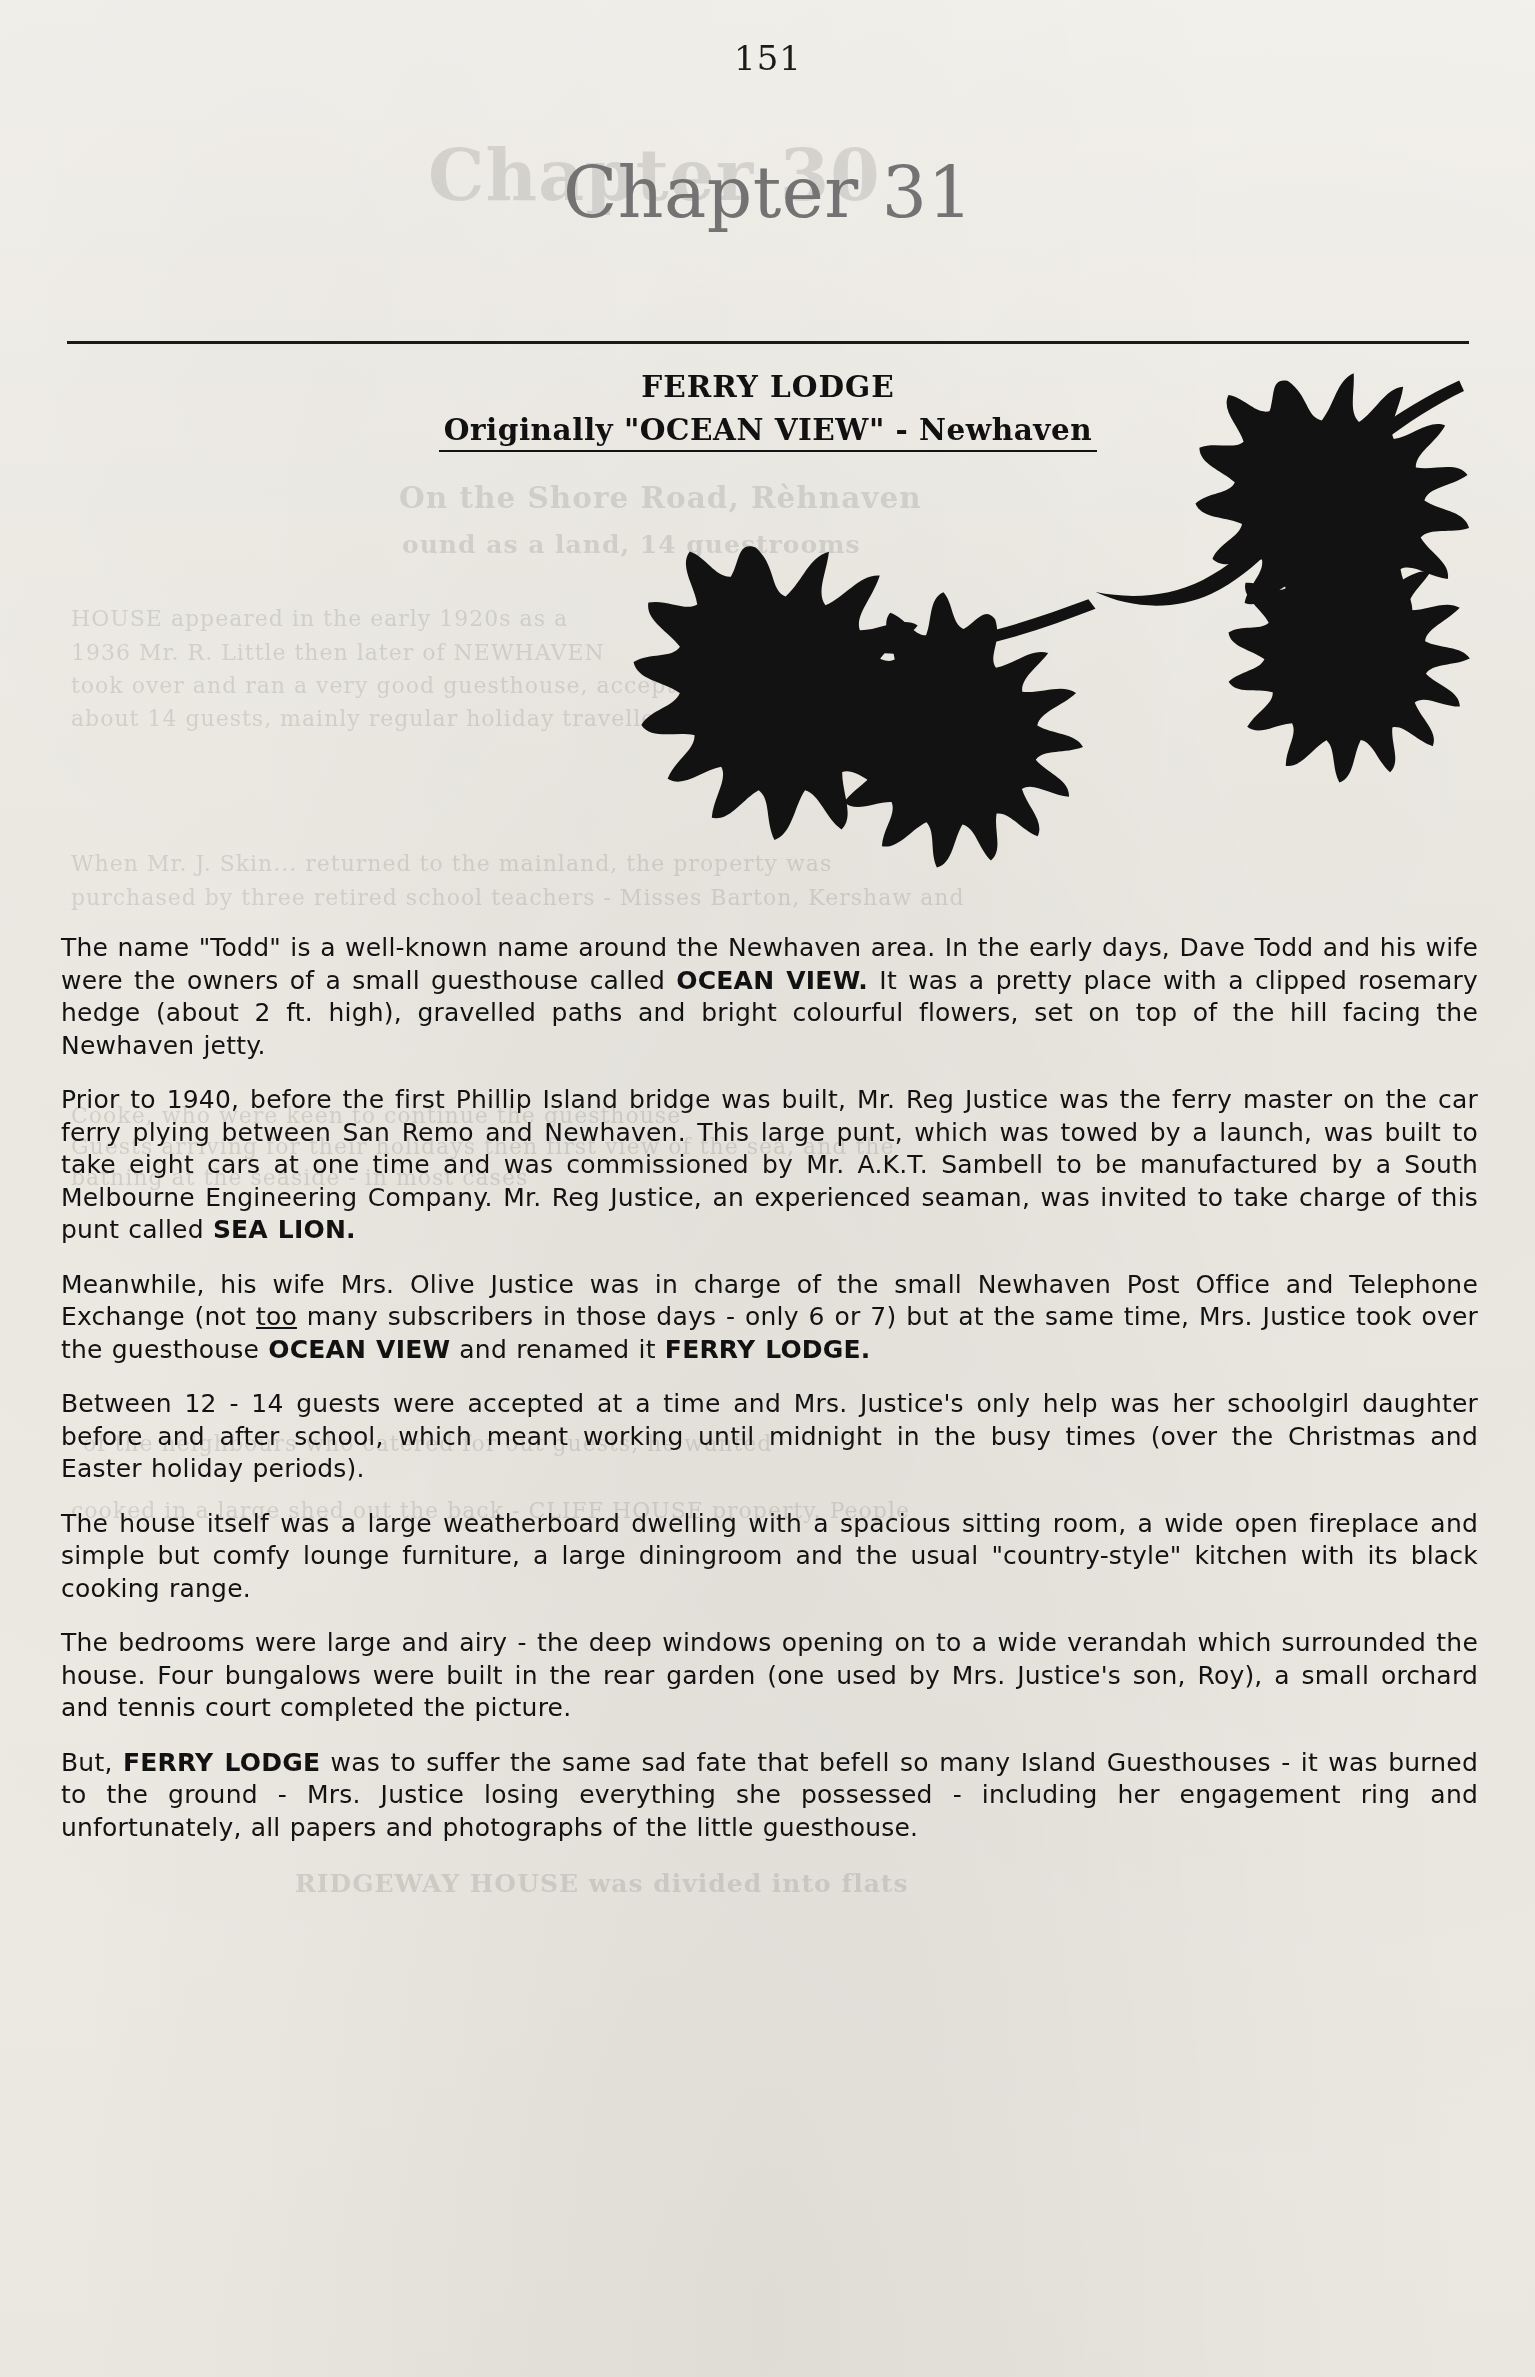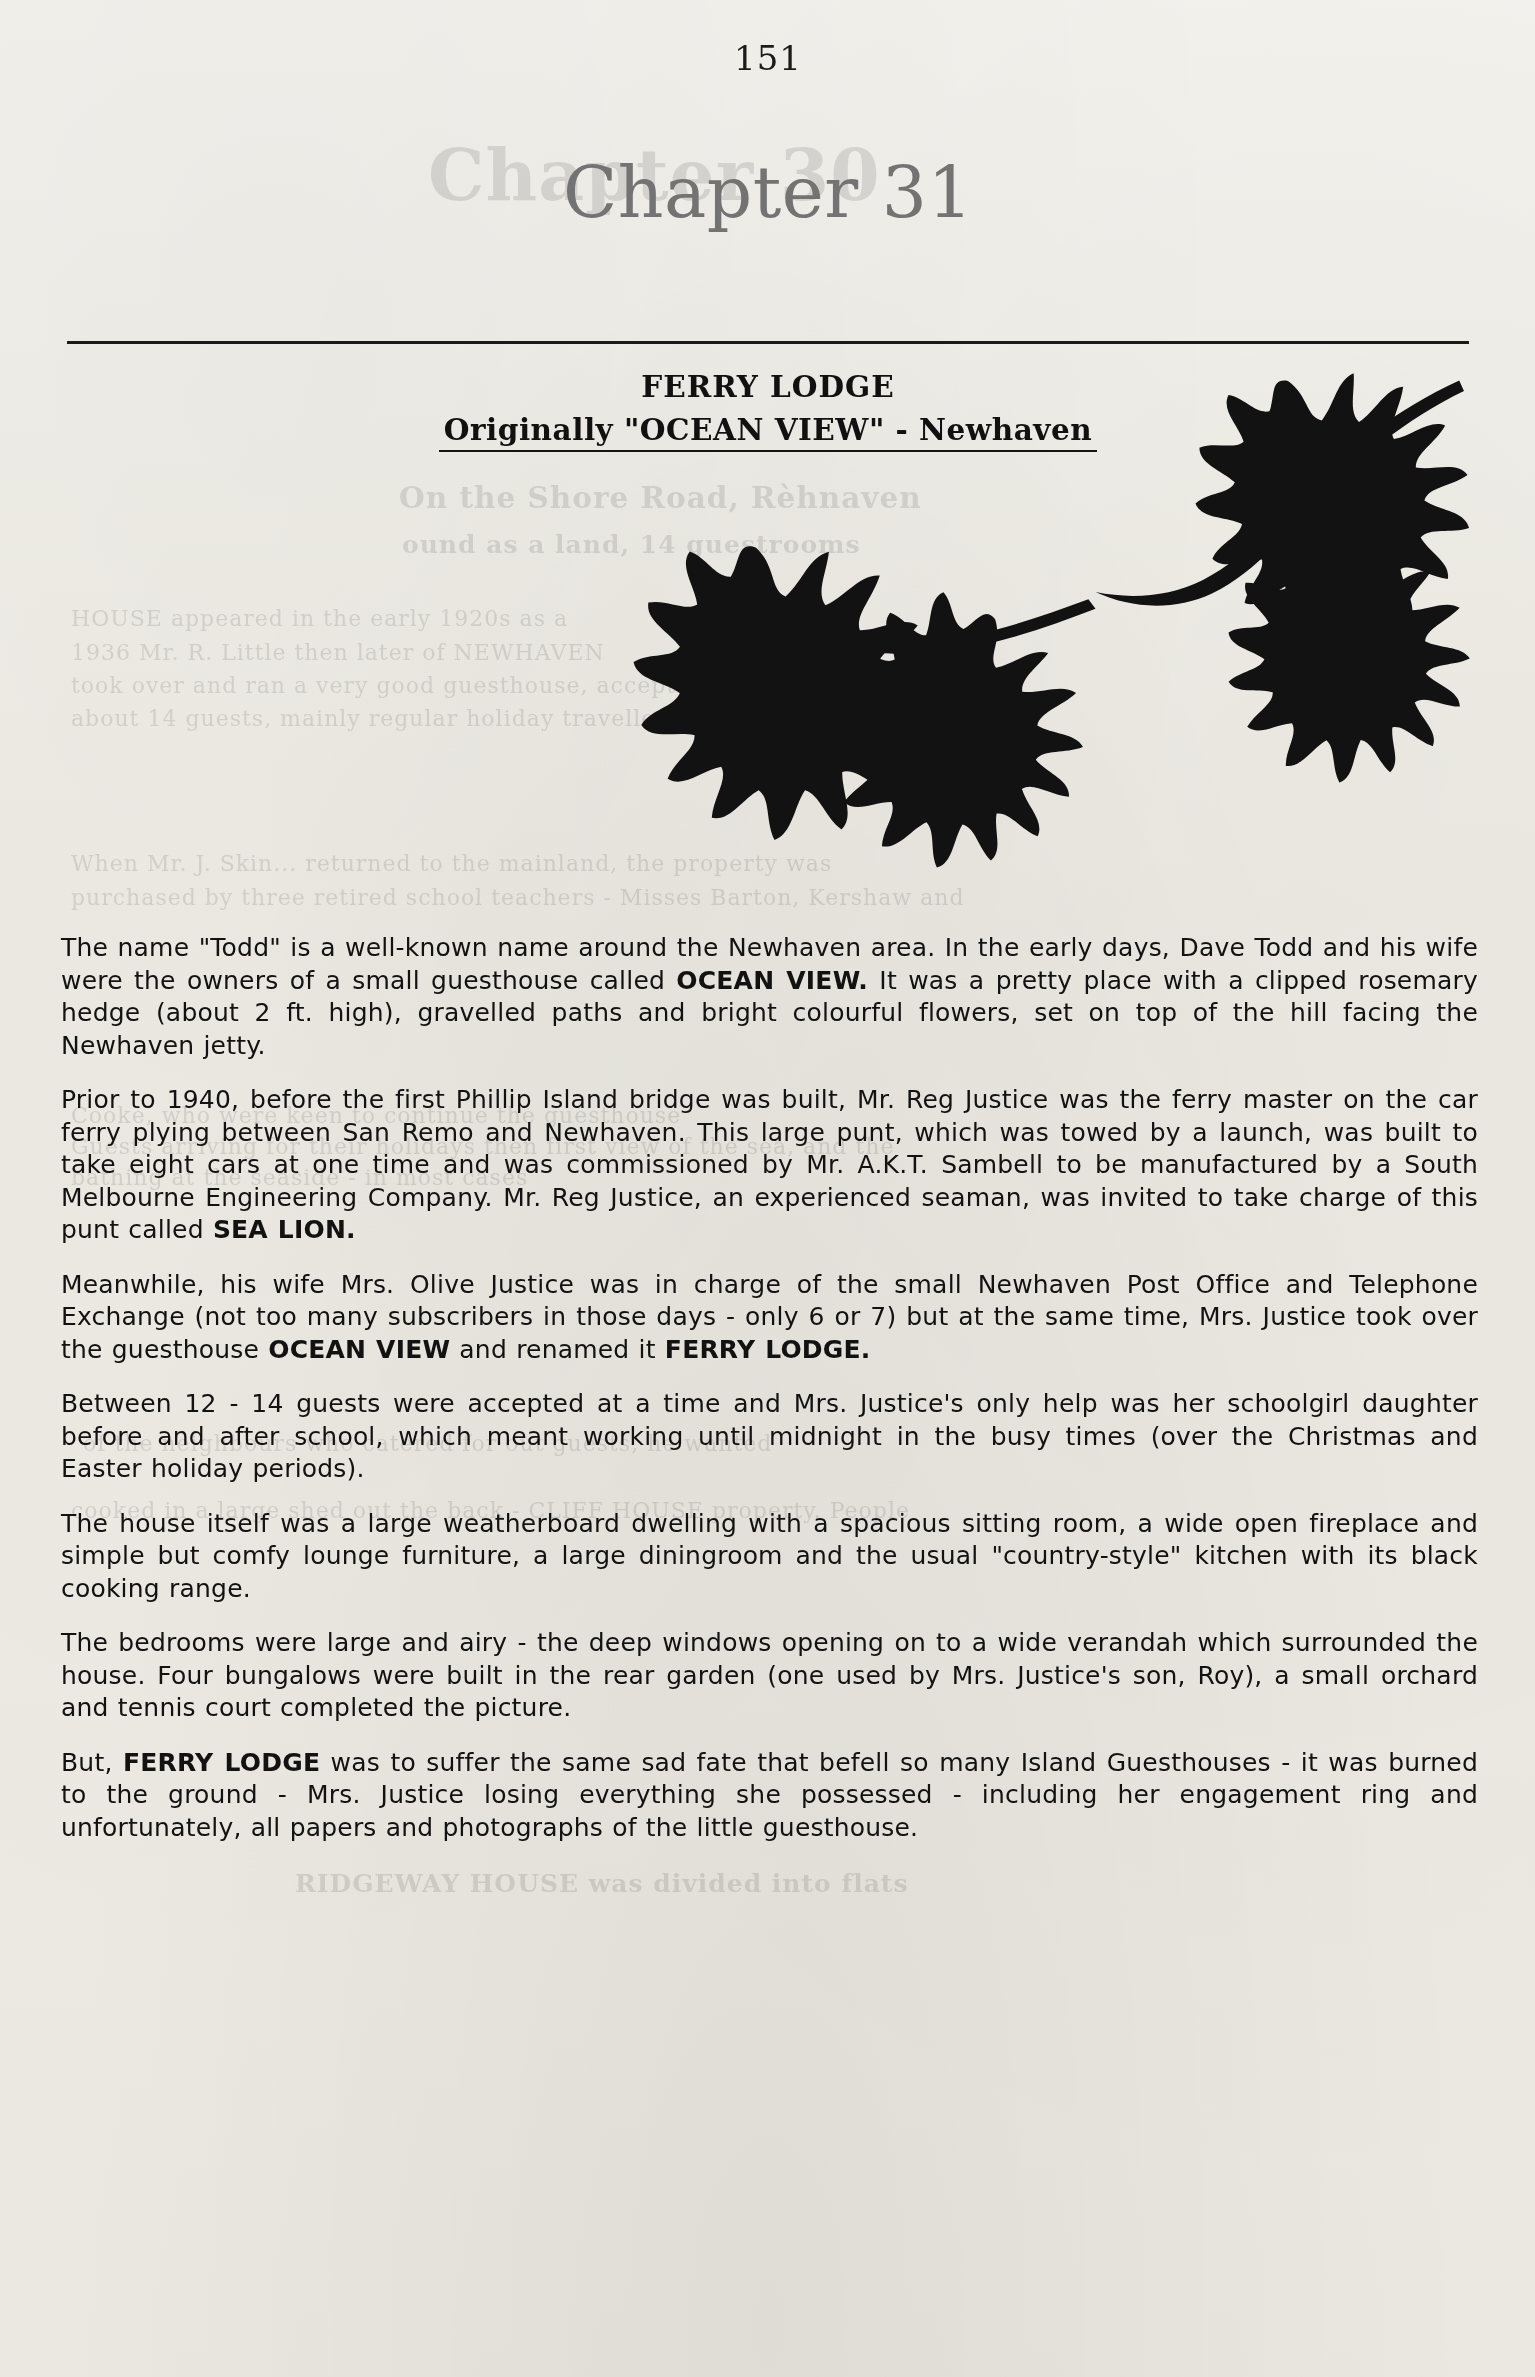--- a/index.html
+++ b/index.html
@@ -116,21 +116,21 @@
     color: #121212;
     text-align: justify;
     letter-spacing: 0.2px;
   }
   .body-text p {
     margin: 0 0 22px 0;
     word-spacing: 1px;
   }
   .body-text p:last-child { margin-bottom: 0; }
   .b { font-weight: 700; }
-  .u { }
+  .u { text-decoration: underline; }
 </style>
 </head>
 <body>
 
 <div class="page">
   <div class="paper-tex"></div>
 
   <div class="ghost" style="left:428px; top:133px; font-size:71px;">Chapter 30</div>
   <div class="ghost" style="left:399px; top:480px; font-size:29.5px;">On the Shore Road, Rèhnaven</div>
   <div class="ghost" style="left:371px; top:530px; font-size:25px;margin-left:31px;">ound as a land, 14 guestrooms</div>

